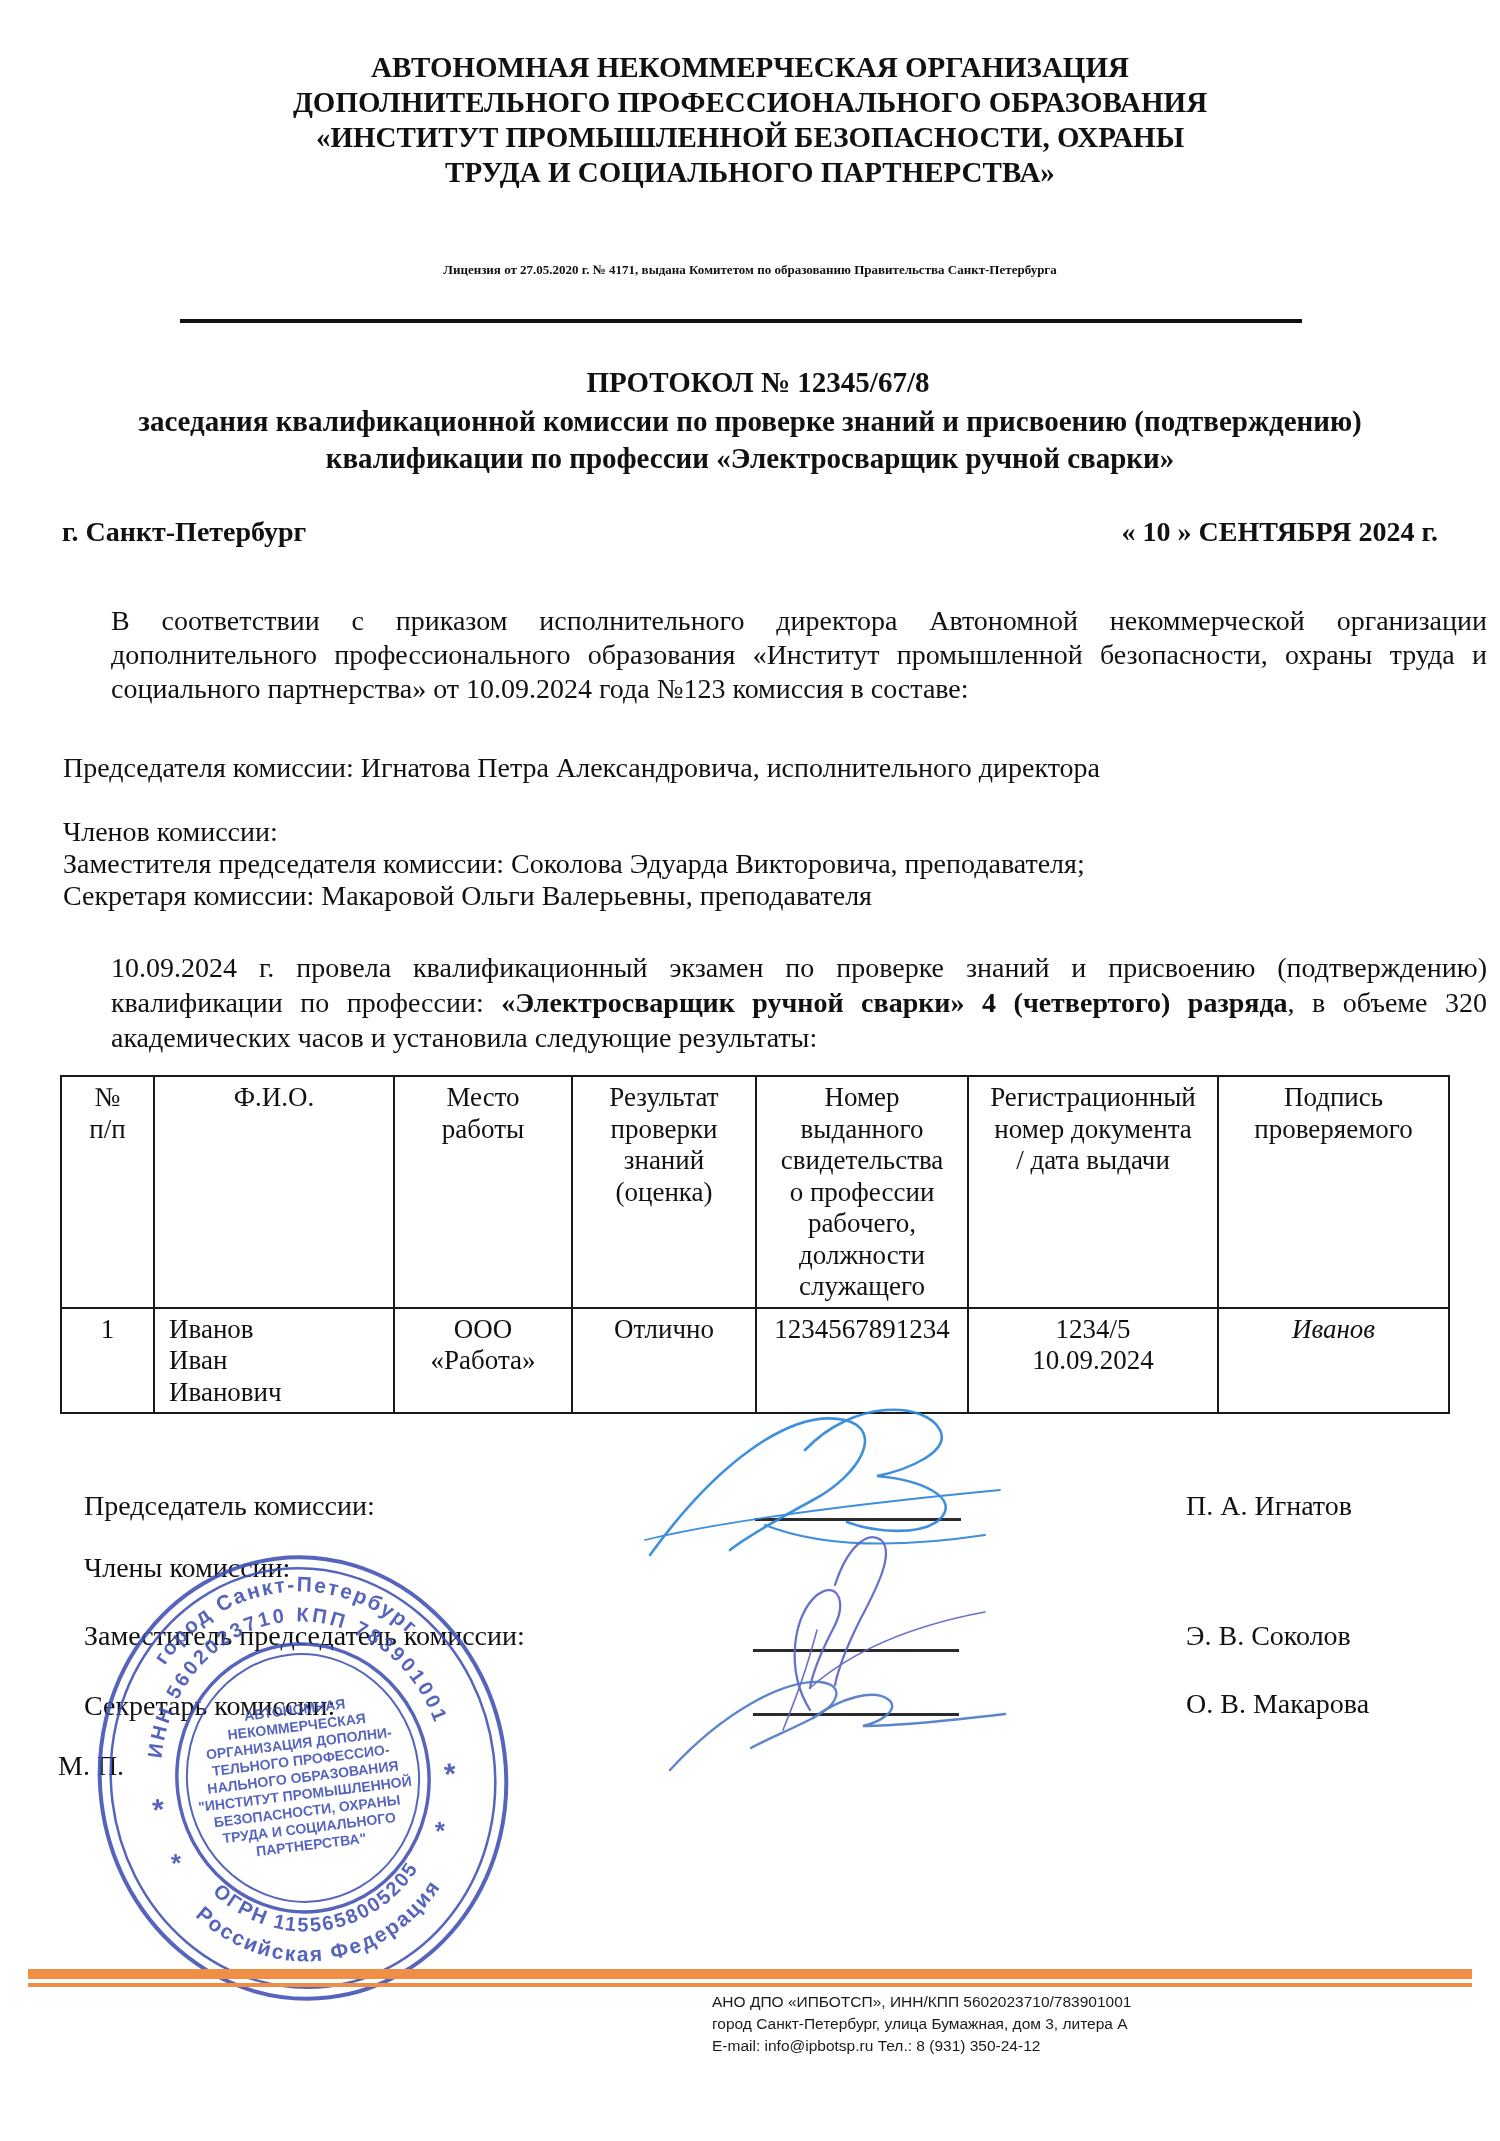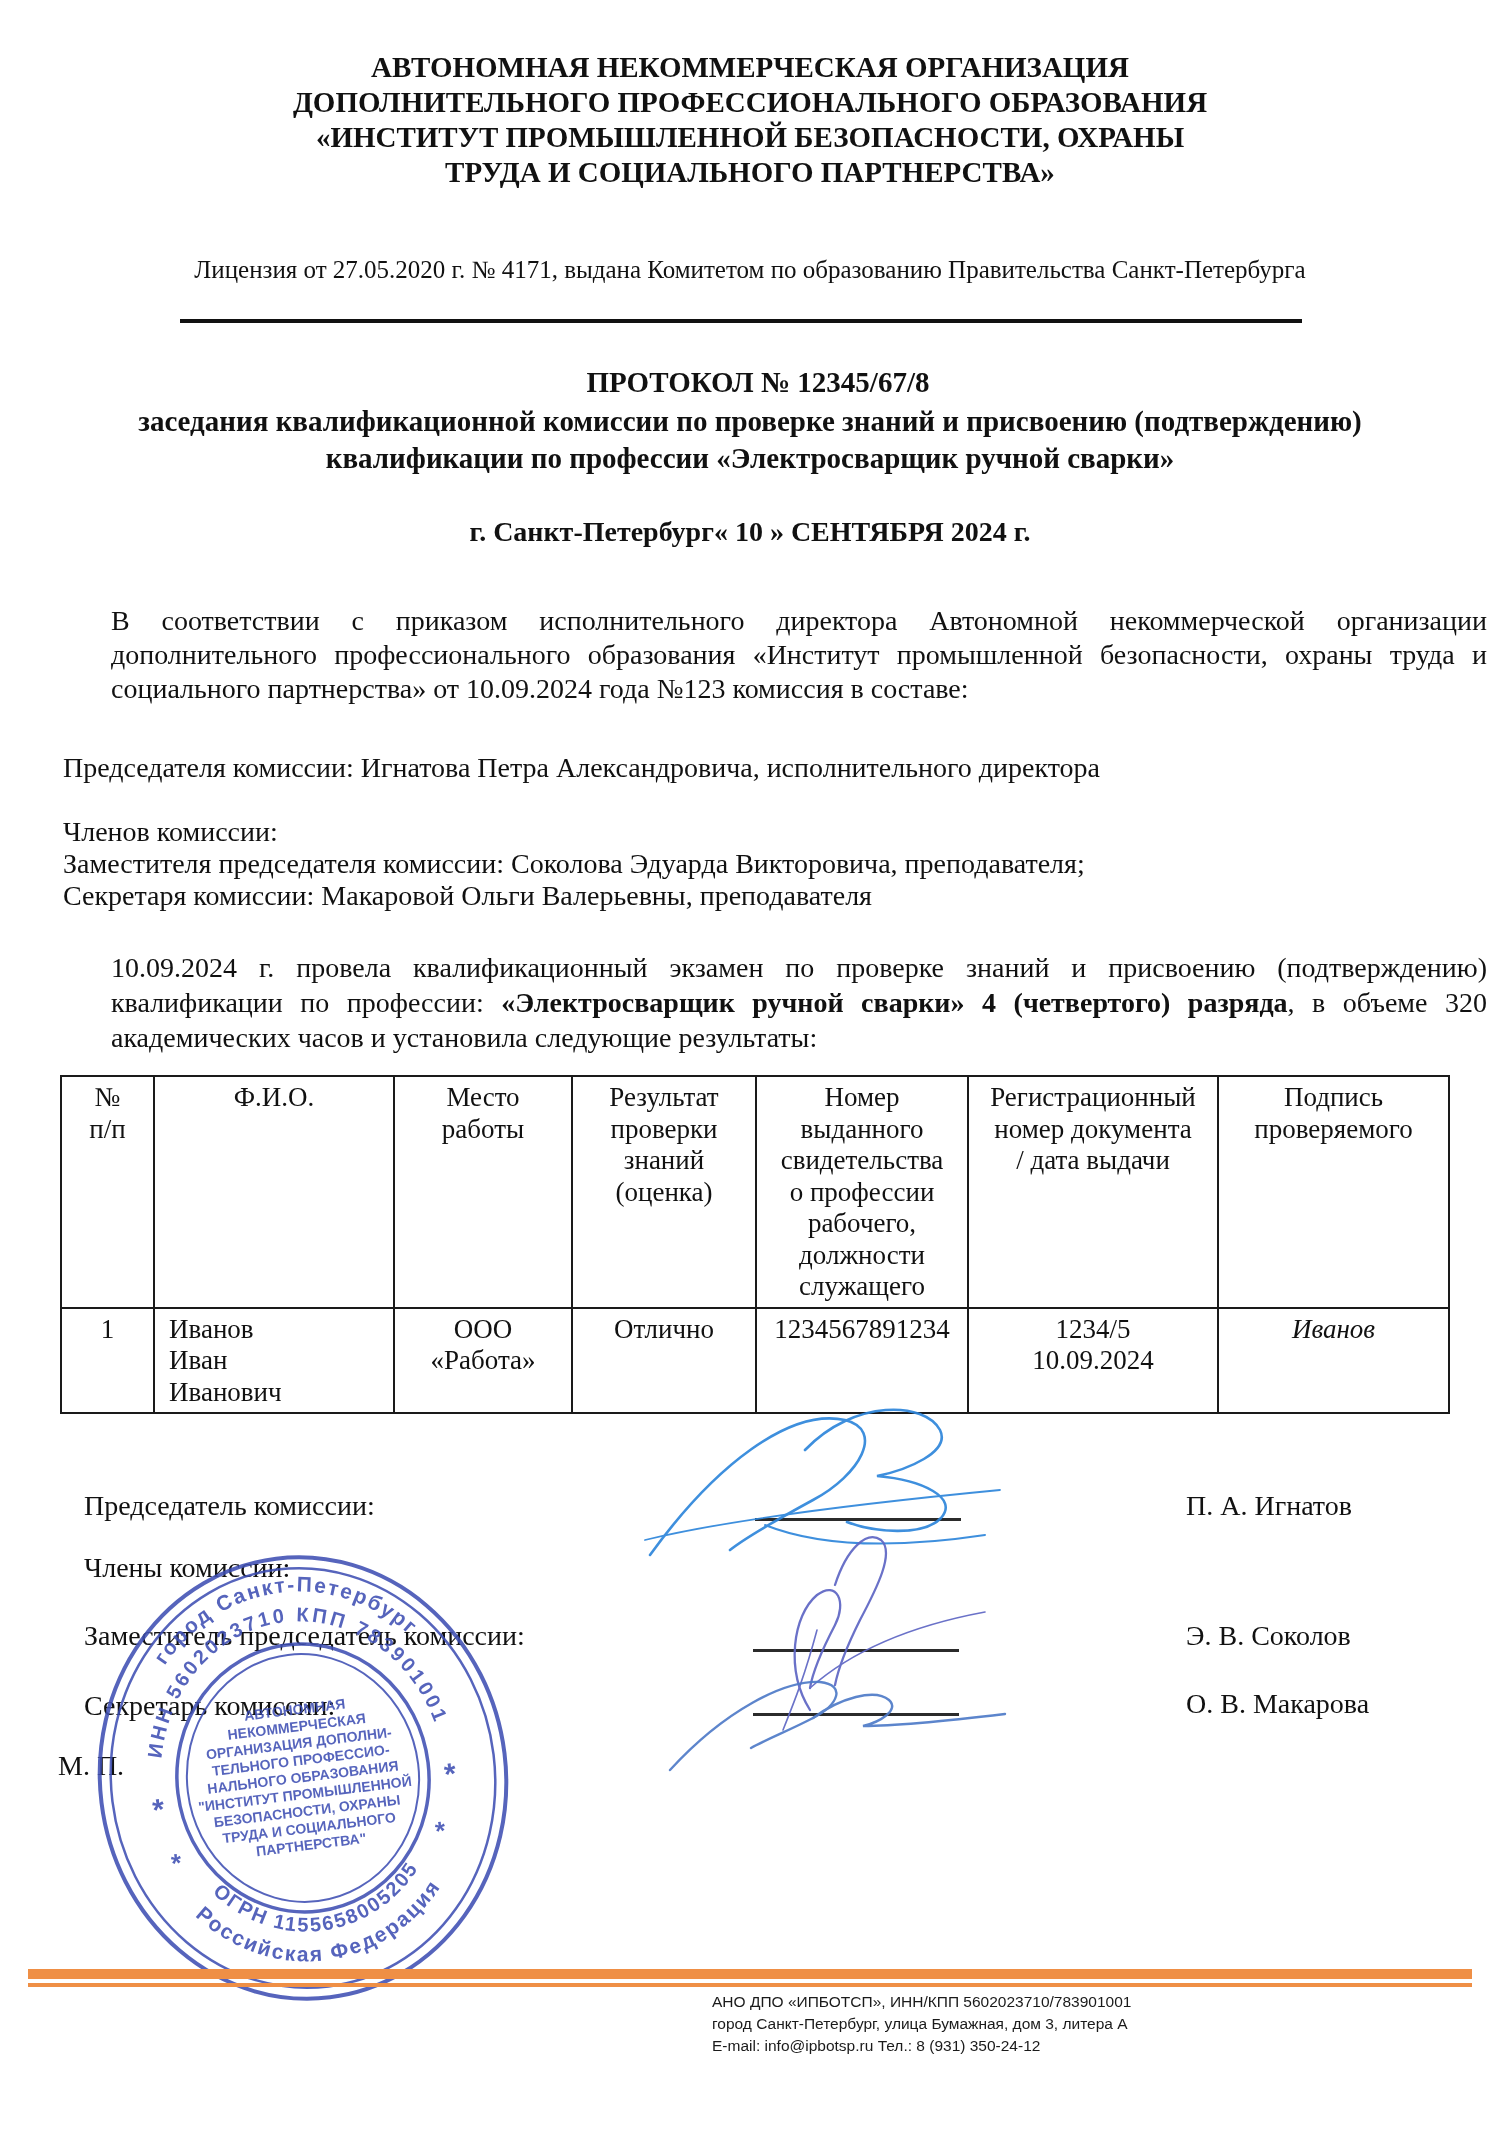--- a/index.html
+++ b/index.html
@@ -8,25 +8,25 @@
     width:1500px;height:2141px;
     margin:0 auto;
     background:#ffffff;
     font-family:"Liberation Serif","DejaVu Serif",serif;
     color:#111;
     overflow:hidden;
   }
   .abs{position:absolute;}
   
   .org-name{top:50px;left:0;width:100%;text-align:center;font-weight:bold;font-size:29px;line-height:35px;}
-  .license{top:256px;left:0;width:100%;text-align:center;font-weight:normal;font-size:25px;line-height:28px;}
+  .license{top:256px;left:0;width:100%;text-align:center;font-weight:bold;font-size:13px;line-height:28px;}
   .divider{top:319px;left:180px;width:1122px;height:4px;background:#111;}
   .protocol-title{top:366px;left:8px;width:100%;text-align:center;font-weight:bold;font-size:29px;}
   .protocol-subtitle{top:403px;left:0;width:100%;text-align:center;font-weight:bold;font-size:29px;line-height:37px;}
-  .city-date{top:516px;left:62px;width:1376px;display:flex;justify-content:center;font-weight:bold;font-size:28px;}
+  .city-date{top:516px;left:62px;width:1376px;display:flex;justify-content:space-between;font-weight:bold;font-size:28px;}
   
   .para{left:63px;width:1376px;font-size:28px;line-height:34px;margin-left:48px;}
   .para1{top:604px;}
   .para2{top:950px;line-height:35px;}
   .jline{text-align:justify;text-align-last:justify;}
   .commission{top:752px;left:63px;width:1376px;font-size:28px;line-height:32px;}
   .commission .gap{height:32px;}
   .b{font-weight:bold;}
   
   .results-table{top:1075px;left:60px;border-collapse:collapse;table-layout:fixed;width:1388px;font-size:27px;line-height:31.5px;}

